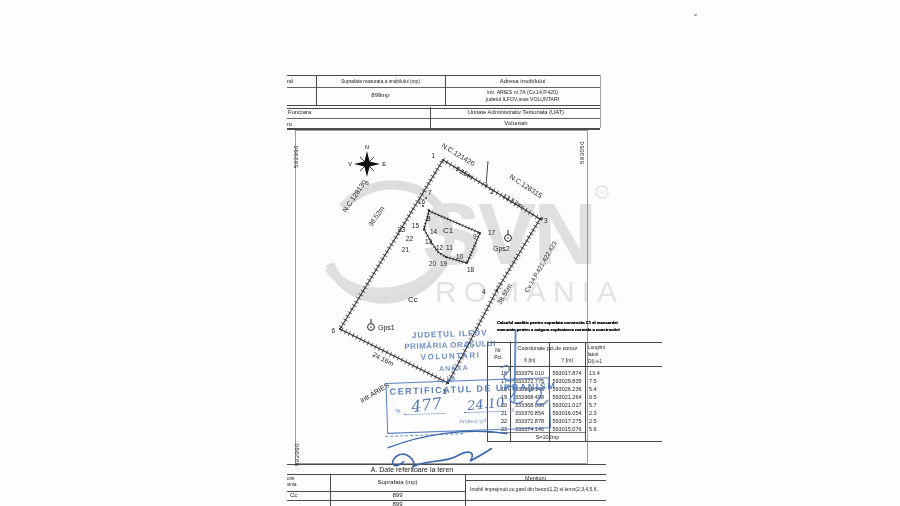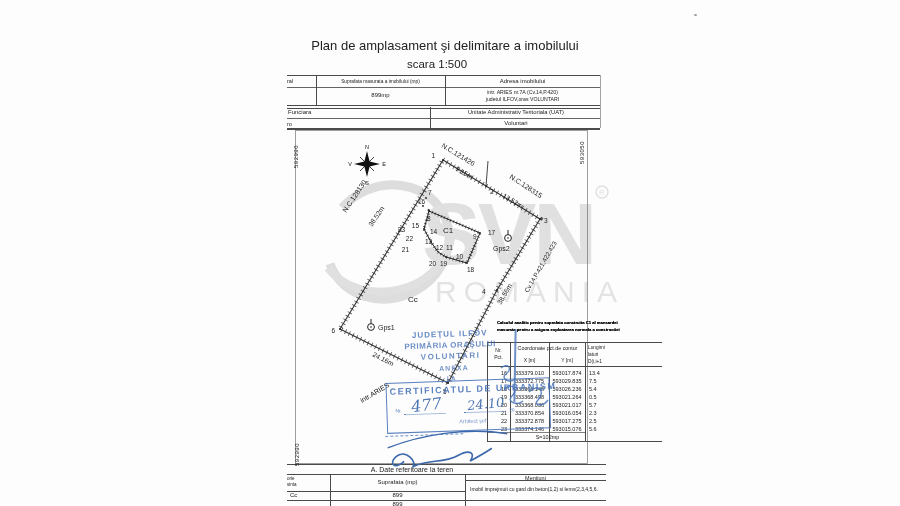--- a/index.html
+++ b/index.html
@@ -20,22 +20,20 @@
 
   <svg class="abs" style="left:300px;top:176px;opacity:.55;z-index:1" width="345" height="145" viewBox="0 0 345 145">
     <ellipse cx="88" cy="66" rx="62" ry="56" fill="none" stroke="#c3c3c3" stroke-width="9" stroke-dasharray="190 60" transform="rotate(-25 88 66)"></ellipse>
     <path d="M28,92 C58,132 142,122 152,58" fill="none" stroke="#c9c9c9" stroke-width="8"></path>
     <text x="122" y="88" font-size="88" font-weight="bold" fill="#c9c9c9" letter-spacing="-3">SVN</text>
     <circle cx="302" cy="16" r="6" fill="none" stroke="#c9c9c9" stroke-width="1.5"></circle>
     <text x="302" y="19" font-size="8" fill="#c9c9c9" text-anchor="middle">R</text>
     <text x="135" y="126" font-size="30" fill="#cecece" letter-spacing="7">ROMANIA</text>
   </svg>
 
-  <div class="abs c" style="left:287px;top:38px;width:316px;font-size:13px;z-index:2">Plan de amplasament şi delimitare a imobilului</div>
-  <div class="abs c" style="left:287px;top:58px;width:300px;font-size:11.5px;z-index:2">scara 1:500</div>
 
   <div class="hl" style="left:287px;top:75px;width:313px;z-index:2"></div>
   <div class="hl" style="left:287px;top:87px;width:313px;opacity:.85;z-index:2"></div>
   <div class="hl" style="left:287px;top:105px;width:313px;z-index:2"></div>
   <div class="hl" style="left:287px;top:107.5px;width:313px;z-index:2"></div>
   <div class="hl" style="left:287px;top:118px;width:313px;opacity:.85;z-index:2"></div>
   <div class="hl" style="left:287px;top:128px;width:313px;height:2px;z-index:2"></div>
   <div class="vl" style="left:316px;top:75px;height:30px;z-index:2"></div>
   <div class="vl" style="left:445px;top:75px;height:30px;z-index:2"></div>
   <div class="vl" style="left:430px;top:107px;height:21px;z-index:2"></div>

